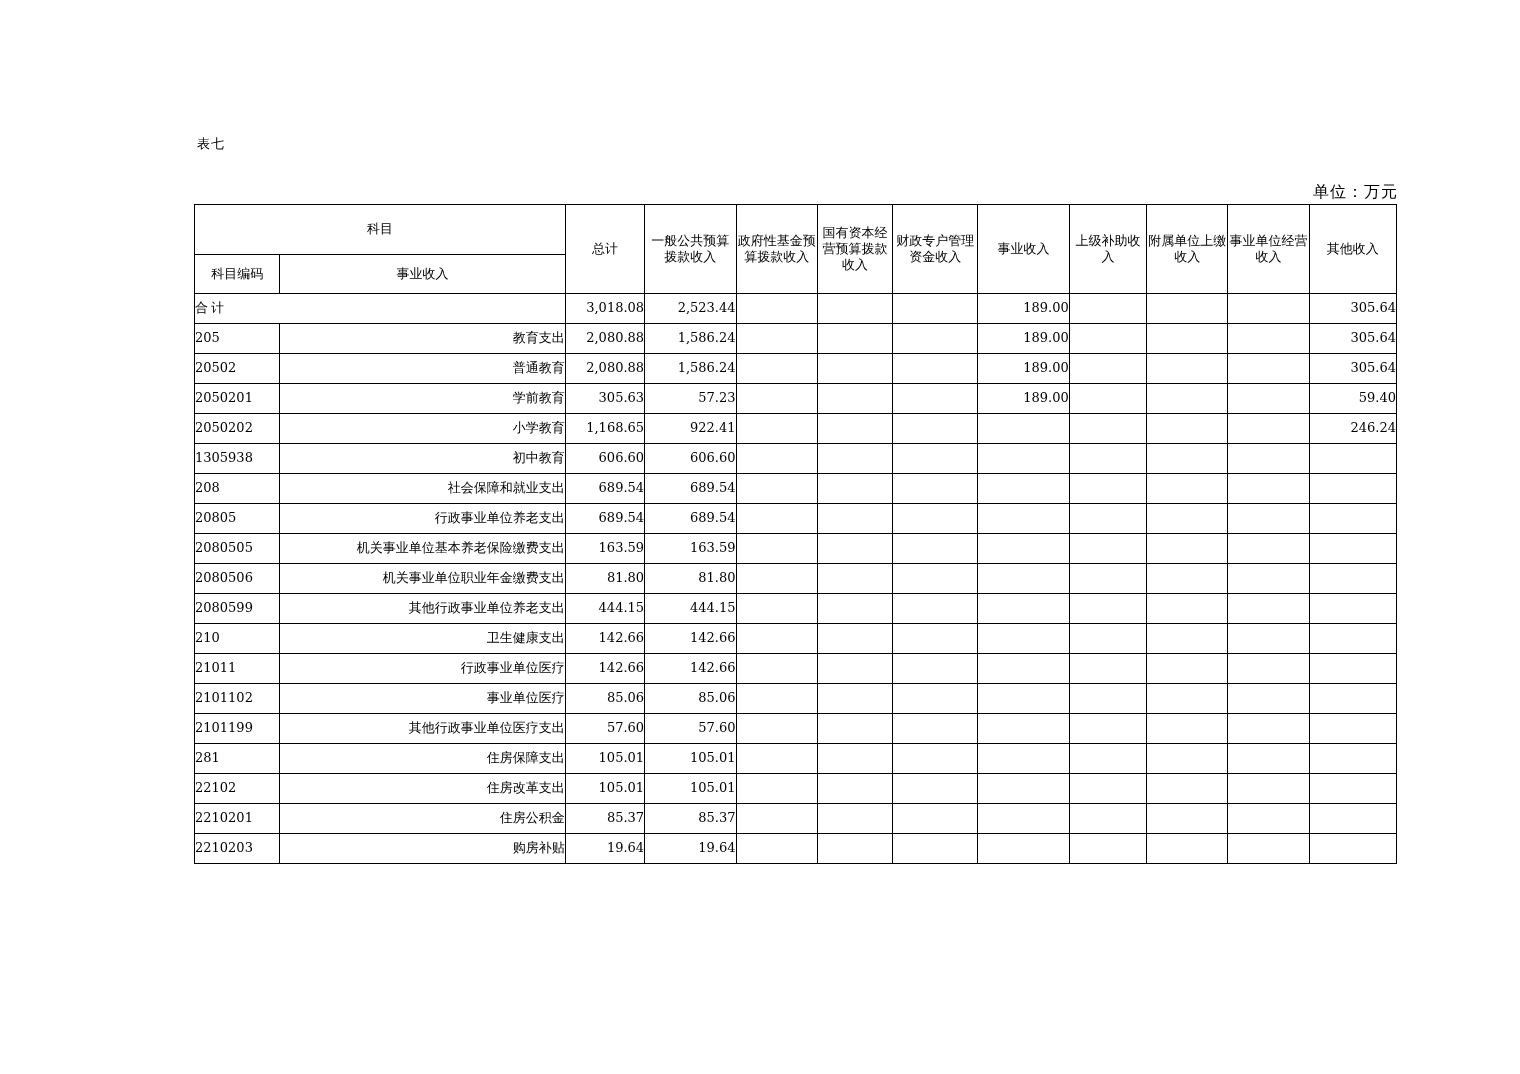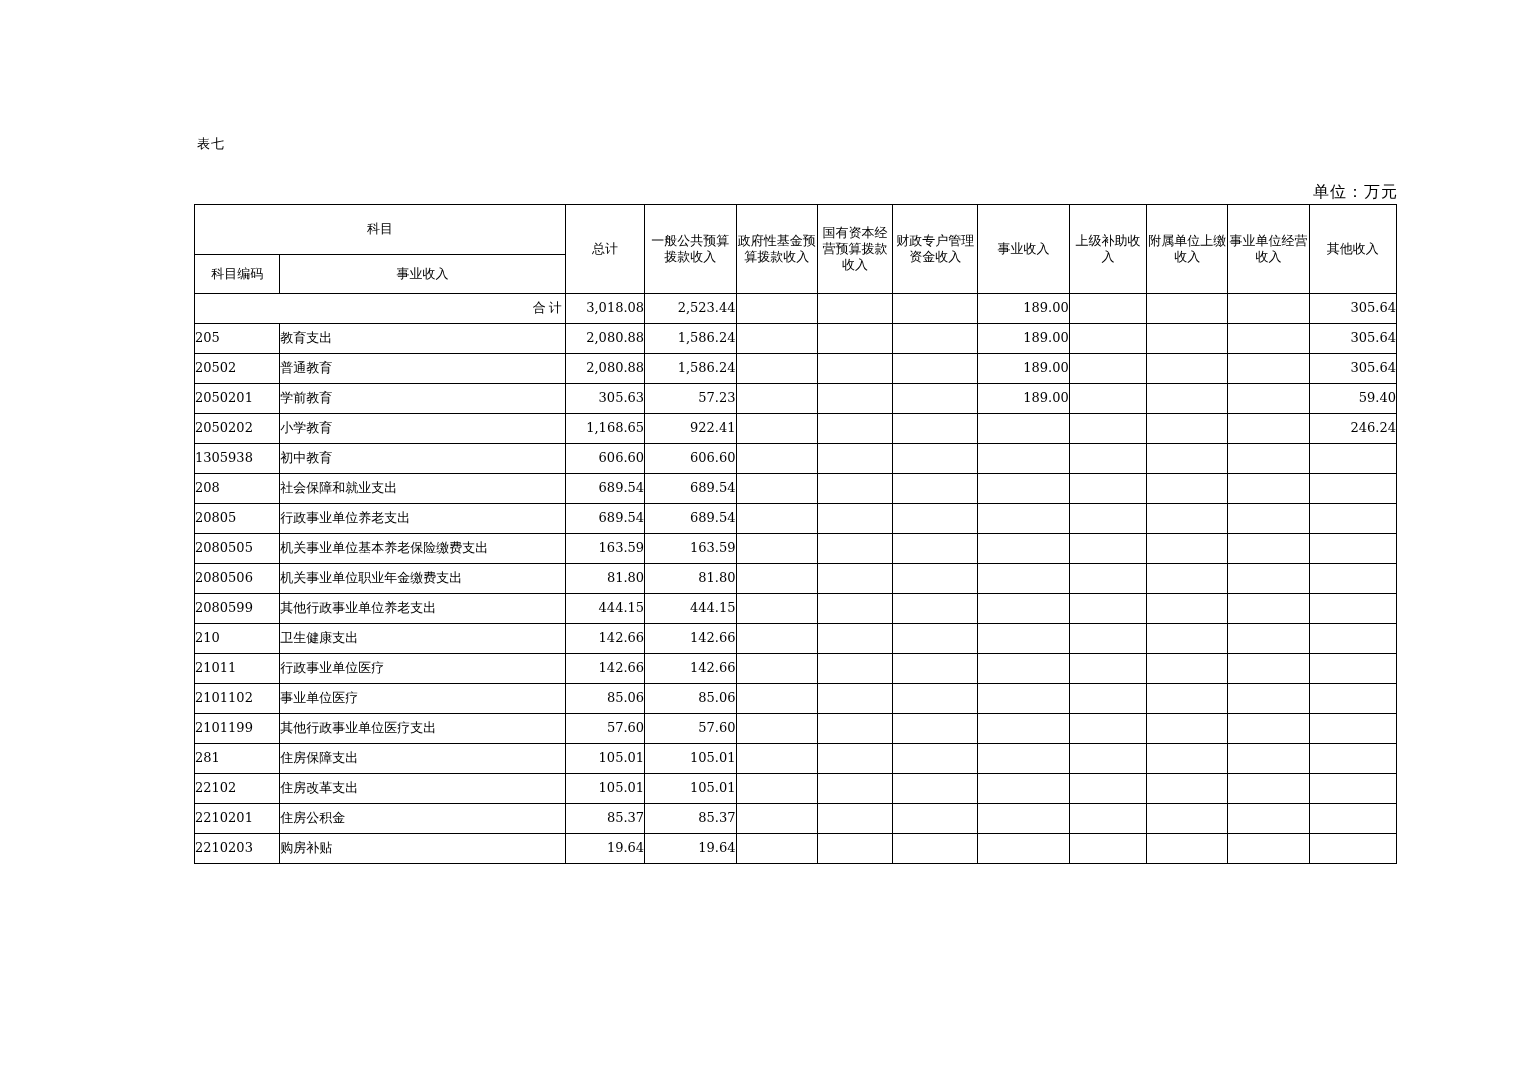--- a/index.html
+++ b/index.html
@@ -80,32 +80,32 @@
     height: 38px;
     text-align: center;
     border-radius: 9px;
   }
   .r-code {
     text-align: left;
     height: 29px;
     font-size: 13px;
   }
   .r-name {
-    text-align: left;
+    text-align: right;
     height: 29px;
     font-size: 13px;
   }
   .num {
     text-align: right;
     padding-right: 5px;
     height: 29px;
     font-size: 13px;
   }
   .total-row-label {
-    text-align: right;
+    text-align: left;
     height: 29px;
     font-size: 13px;
     letter-spacing: 3px;
   }
   .note {
     position: absolute;
     left: 183px;
     top: 860px;
     font-size: 13px;
     font-family: "DejaVu Serif", "Liberation Serif", serif;

